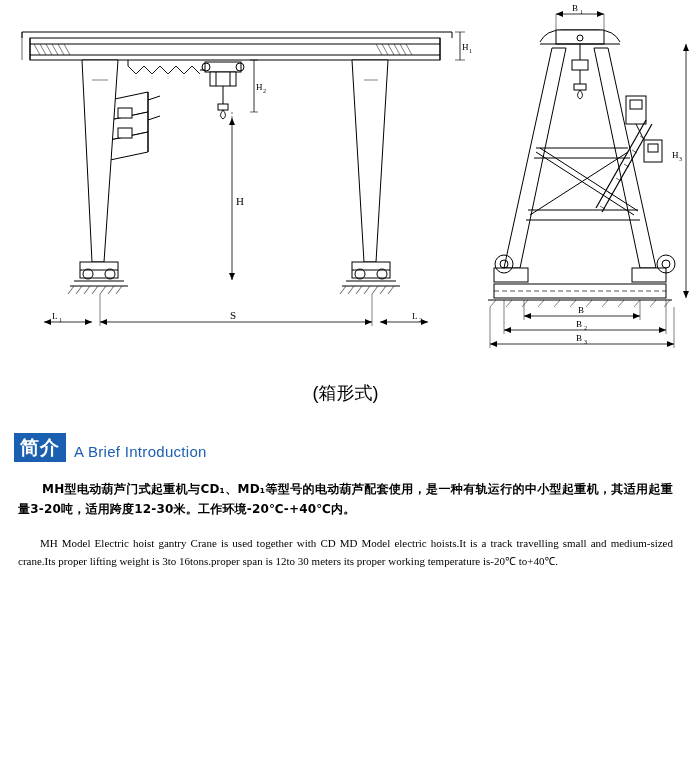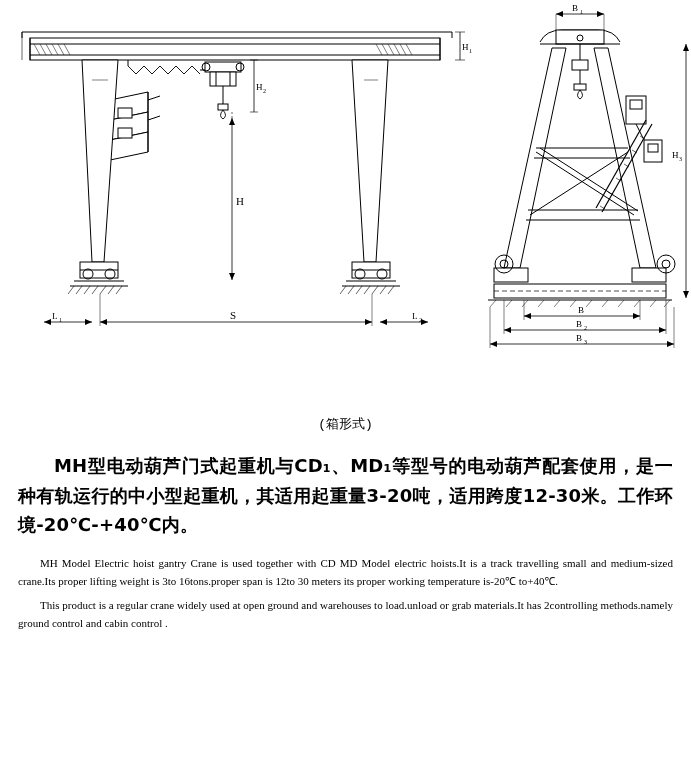--- a/index.html
+++ b/index.html
@@ -25,24 +25,24 @@
     position: relative;
     width: 691px;
     height: 355px;
   }
   .drawing svg {
     display: block;
   }
   
   .caption {
     text-align: center;
-    font-family: Liberation Mono, monospace;
-    font-size: 13px;
+    font-family: Liberation Sans, sans-serif;
+    font-size: 18px;
     color: #000;
-    margin-top: 60px;
+    margin-top: 26px;
   }
   
   .section-head {
     display: flex;
     align-items: flex-end;
     margin: 28px 0 0 14px;
   }
   .section-head .cn {
     background: #1b5fb0;
     color: #ffffff;
@@ -65,21 +65,21 @@
   .body-text {
     margin: 18px 18px 0 18px;
   }
   .body-text p {
     margin: 0 0 6px 0;
     text-align: justify;
     line-height: 1.65;
   }
   .cn-para {
     font-family: "DejaVu Sans", sans-serif;
-    font-size: 18px;
+    font-size: 12px;
     font-weight: bold;
     text-indent: 2em;
     letter-spacing: 0.2px;
   }
   .en-para {
     font-family: "Liberation Serif", serif;
     font-size: 11px;
     text-indent: 2em;
   }
   .gap-sm { height: 8px; }
@@ -329,21 +329,24 @@
         <text x="584" y="344" font-size="6" fill="#000" stroke="none">3</text>
         <line x1="490" y1="307" x2="490" y2="348" stroke-width="0.5"></line>
         <line x1="674" y1="307" x2="674" y2="348" stroke-width="0.5"></line>
 
       </g>
     </svg>
   </div>
 
   <div class="caption">(箱形式)</div>
 
+  <div class="section-head">
+    <span class="cn">简介</span>
+    <span class="en">A Brief Introduction</span>
+  </div>
 
   <div class="body-text">
     <p class="cn-para">MH型电动葫芦门式起重机与CD₁、MD₁等型号的电动葫芦配套使用，是一种有轨运行的中小型起重机，其适用起重量3-20吨，适用跨度12-30米。工作环境-20℃-+40℃内。</p>
     <div class="gap-sm"></div>
     <p class="en-para">MH Model Electric hoist gantry Crane is used together with CD MD Model electric hoists.It is a track travelling small and medium-sized crane.Its proper lifting weight is 3to 16tons.proper span is 12to 30 meters its proper working temperature is-20℃ to+40℃.</p>
-    <p class="en-para">This product is a regular crane widely used at open ground and warehouses to load.unload or grab materials.It has 2controlling methods.namely ground control and cabin control .</p>
   </div>
 
 </div>
 
 </body></html>

